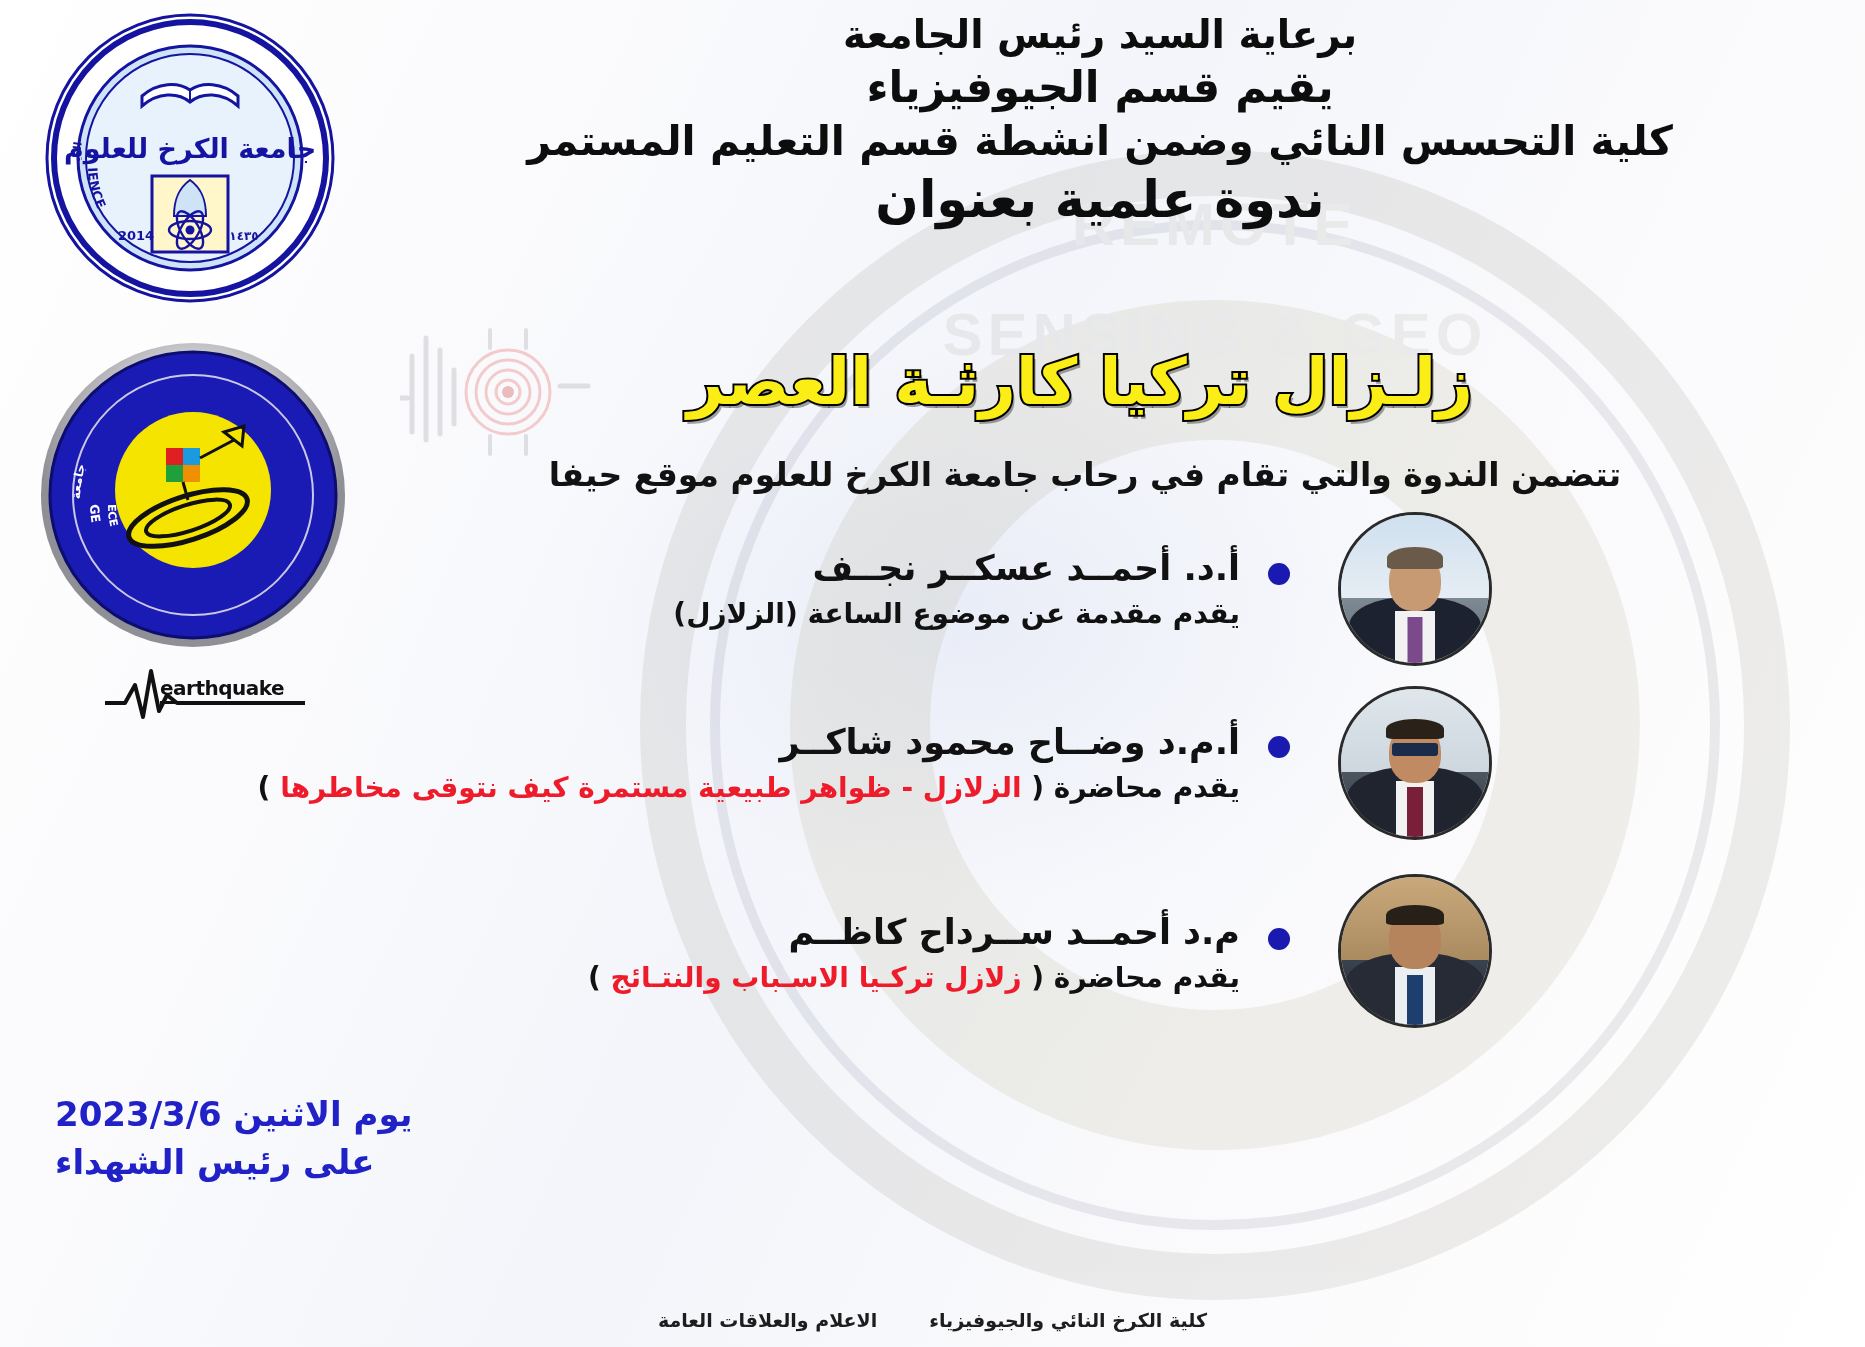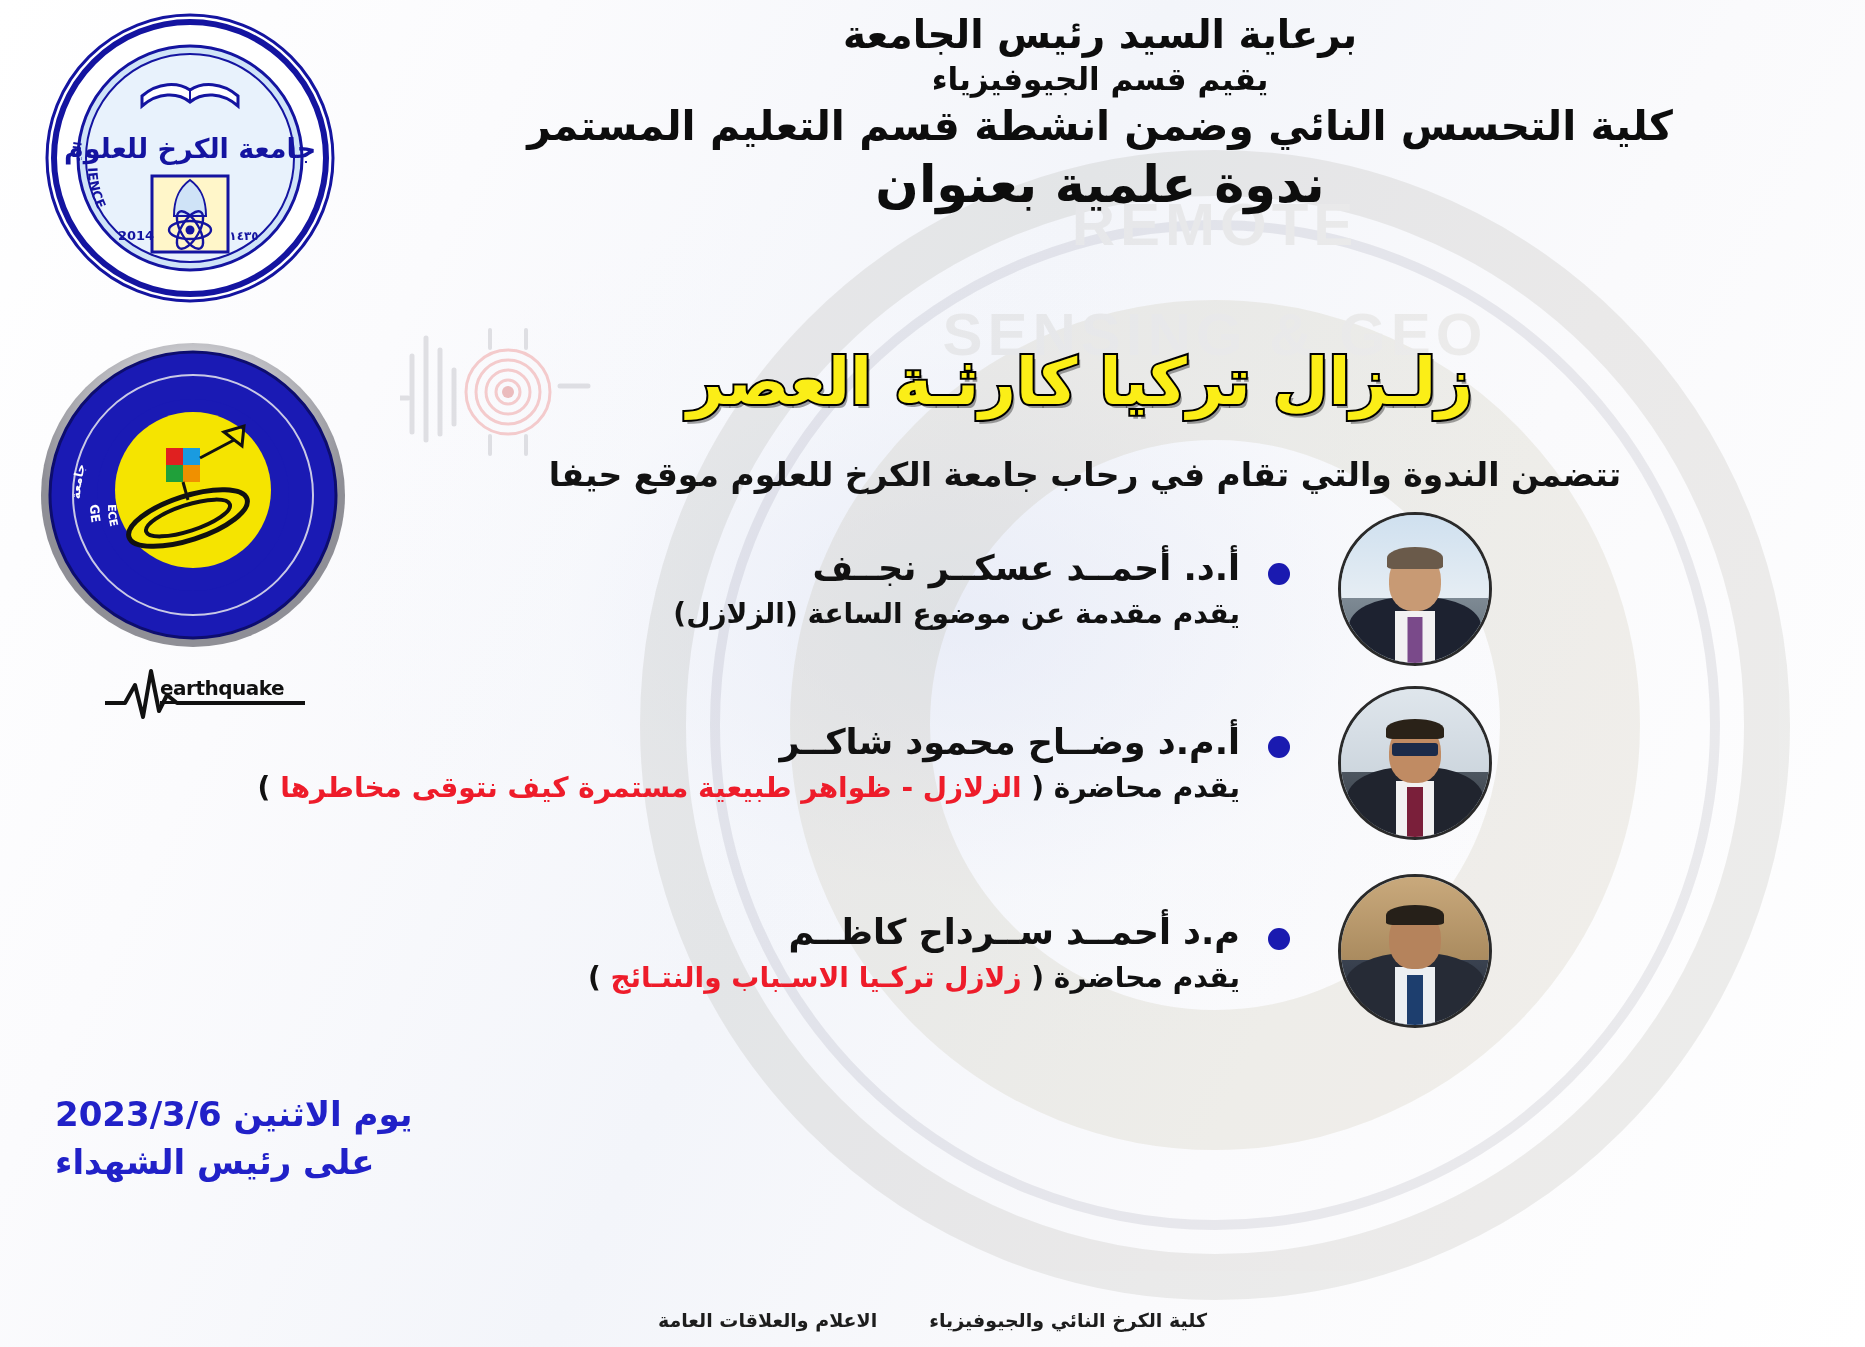--- a/index.html
+++ b/index.html
@@ -72,21 +72,21 @@
   }
   .hdr-line {
     color: #0d0d0d;
     font-weight: 800;
     line-height: 1.28;
     font-family: "DejaVu Sans", "Liberation Sans", sans-serif;
     white-space: nowrap;
   }
   .h1 { font-size: 39px; }
   .h2 { font-size: 41px; }
-  .h3 { font-size: 31px; }
+  .h3 { font-size: 43px; }
   .h4 { font-size: 41px; }
   .h5 { font-size: 51px; }
 
   
   .main-title {
     position: absolute;
     left: 360px; top: 345px;
     width: 1440px;
     text-align: center;
     direction: rtl;

